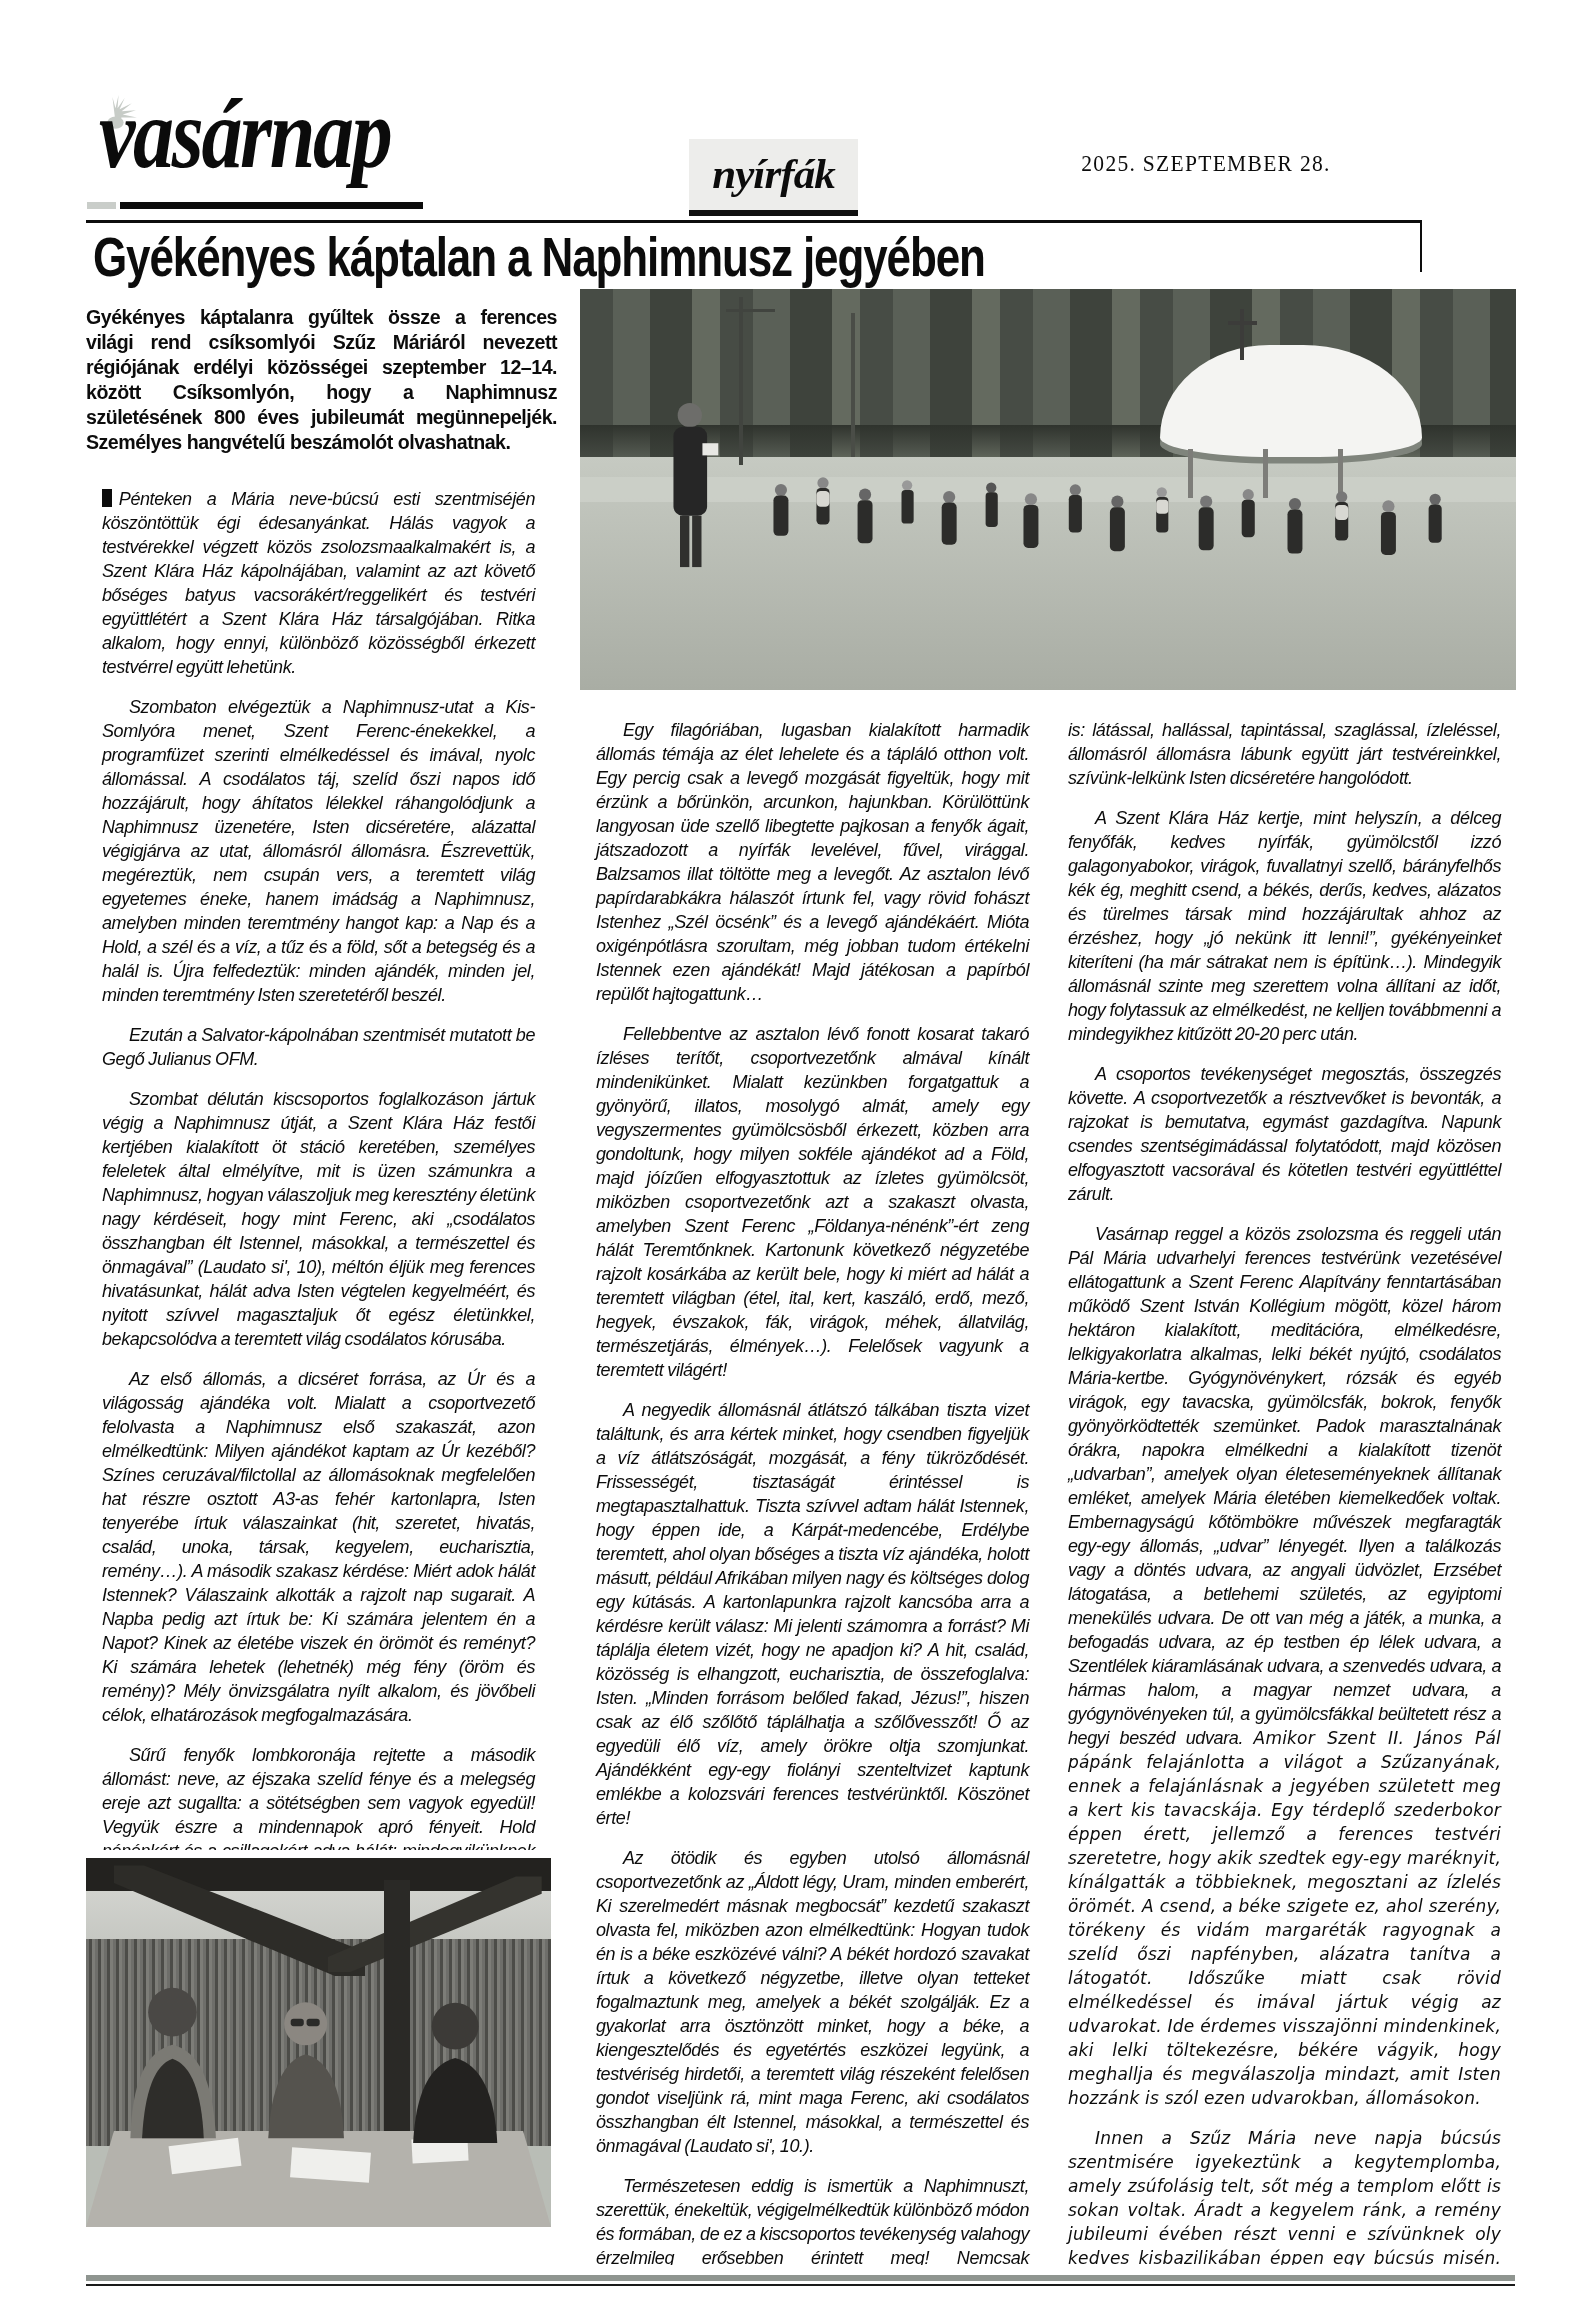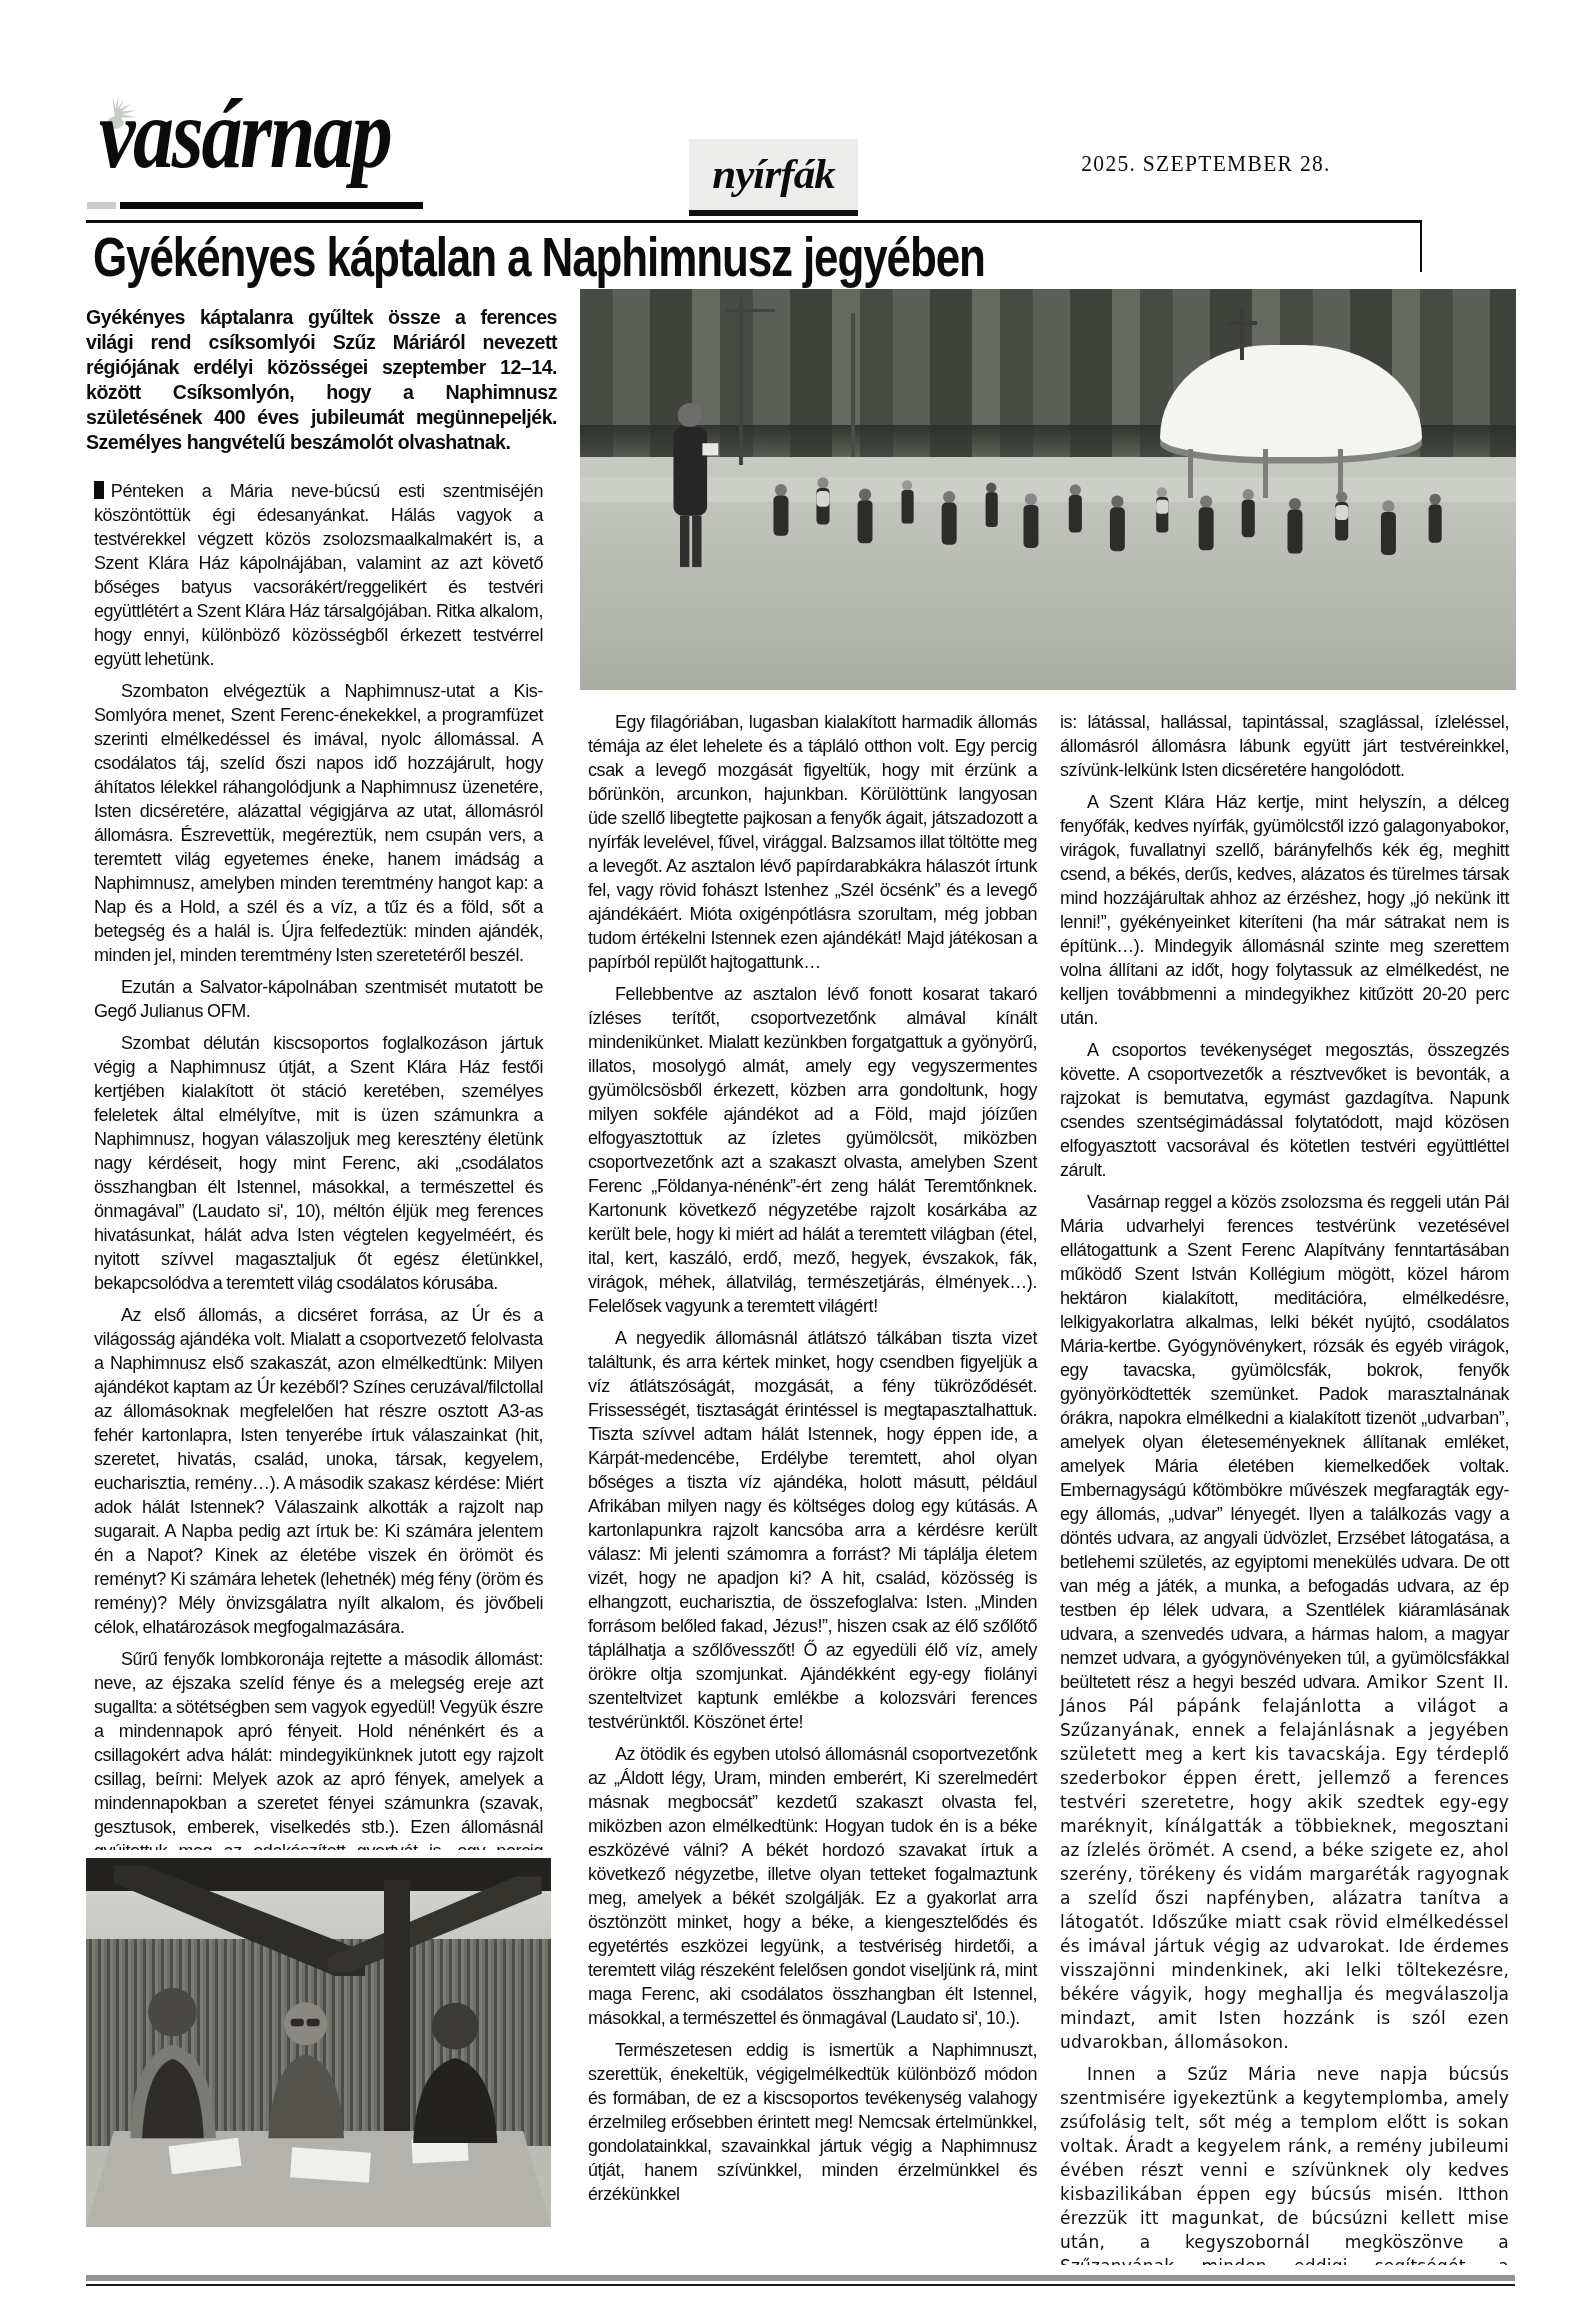--- a/index.html
+++ b/index.html
@@ -33,21 +33,21 @@
   #title span{display:inline-block;font-weight:700;font-size:55px;line-height:55px;
               letter-spacing:-1.4px;transform:scaleX(.80);transform-origin:left top;white-space:nowrap;}
   #lead{position:absolute;left:86px;top:305px;width:471px;font-weight:700;font-size:19.6px;
         line-height:25px;letter-spacing:-0.5px;text-align:justify;}
   
   .col{position:absolute;width:465px;font-size:18px;line-height:24px;letter-spacing:-0.4px;
        word-spacing:-0.7px;text-align:justify;overflow:hidden;}
   #col1{left:86px;top:471px;height:1379px;}
   #col2{left:580px;top:702px;height:1563px;}
   #col3{left:1052px;top:702px;height:1563px;}
-  .col p{margin:8px;}
+  .col p{margin:16px;font-style:italic;}
   .col p.ind{text-indent:27px;}
   .marker{display:inline-block;width:10.3px;height:18px;background:#0c0c0c;margin-right:6.5px;
           vertical-align:-1.9px;}
   .alt{font-family:"DejaVu Sans",sans-serif;font-size:17px;letter-spacing:0.2px;word-spacing:0;}
   .byline-name{font-family:"DejaVu Sans",sans-serif;font-weight:700;font-size:17px;letter-spacing:0.2px;}
   .byline-role{font-family:"DejaVu Sans",sans-serif;font-size:18px;letter-spacing:0.9px;}
   
   .photo{position:absolute;overflow:hidden;background:#b9bdb6;}
   #photo-main{left:580px;top:289px;width:936px;height:401px;}
   #pm-trees{position:absolute;left:0;top:0;width:100%;height:42%;
@@ -110,21 +110,21 @@
 
   <div id="issue-date">2025. SZEPTEMBER 28.</div>
 
 
   <div id="header-rule"></div>
   <div id="header-rule-stub"></div>
 
   <div id="title">
     <span>Gyékényes káptalan a Naphimnusz jegyében</span>
   </div>
-  <div id="lead">Gyékényes káptalanra gyűltek össze a ferences világi rend csíksomlyói Szűz Máriáról nevezett régiójának erdélyi közösségei szeptember 12–14. között Csíksomlyón, hogy a Naphimnusz születésének 400 éves jubileumát megünnepeljék. Személyes hangvételű beszámolót olvashatnak.</div>
+  <div id="lead">Gyékényes káptalanra gyűltek össze a ferences világi rend csíksomlyói Szűz Máriáról nevezett régiójának erdélyi közösségei szeptember 12–14. között Csíksomlyón, hogy a Naphimnusz születésének 800 éves jubileumát megünnepeljék. Személyes hangvételű beszámolót olvashatnak.</div>
 
   <div class="photo" id="photo-main">
     <div id="pm-trees"></div>
     <div id="pm-trees-shade"></div>
     <div id="pm-field"></div>
     <div id="pm-path"></div>
     <div id="pm-canopy"></div>
     <div id="pm-canopy-leg1"></div>
     <div id="pm-canopy-leg2"></div>
     <div id="pm-canopy-leg3"></div>

